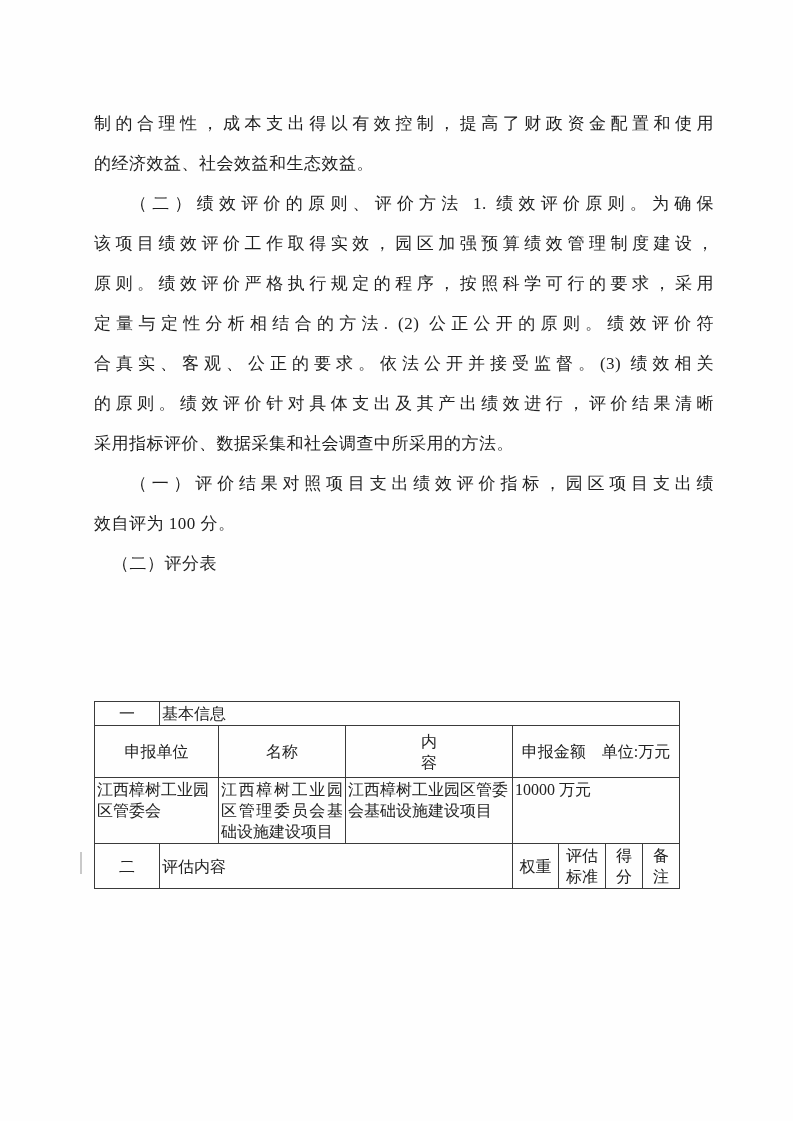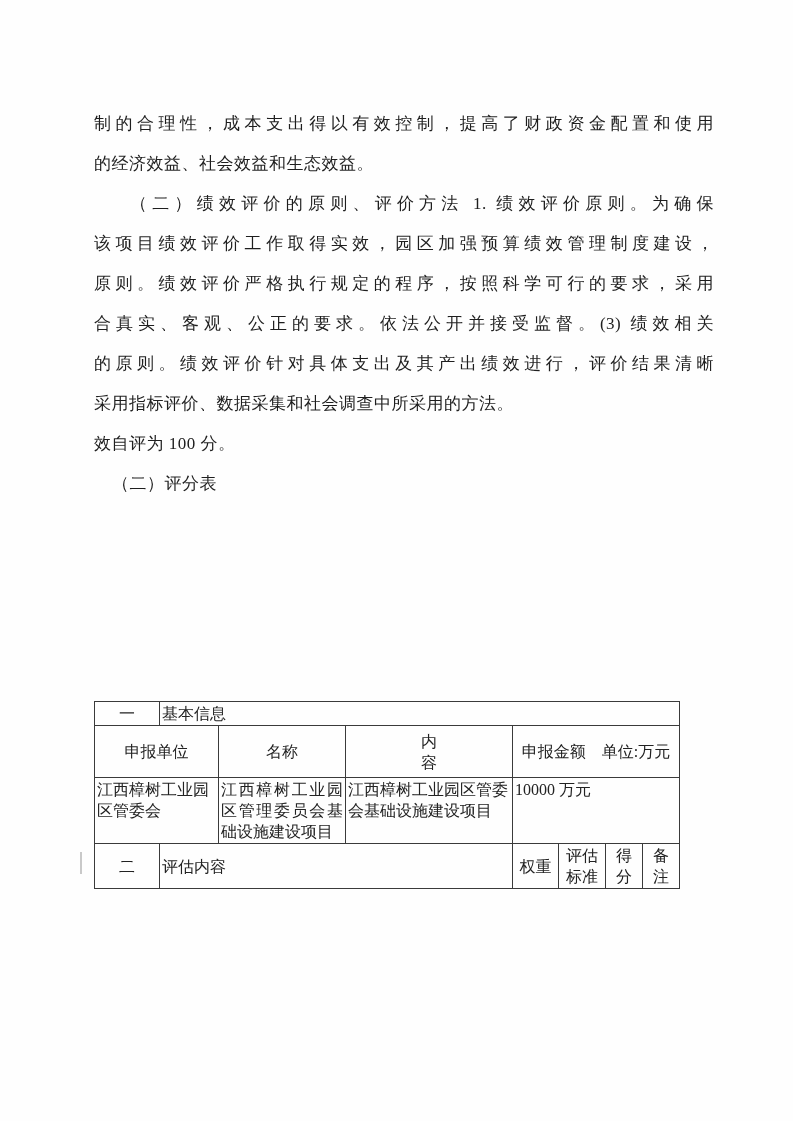--- a/index.html
+++ b/index.html
@@ -83,23 +83,25 @@
 <body>
 
 <div class="page">
 
   <div class="doc">
     <div class="line j">制的合理性，成本支出得以有效控制，提高了财政资金配置和使用</div>
     <div class="line p">的经济效益、社会效益和生态效益。</div>
     <div class="line j i2">（二）绩效评价的原则、评价方法 1. 绩效评价原则。为确保</div>
     <div class="line j">该项目绩效评价工作取得实效，园区加强预算绩效管理制度建设，</div>
     <div class="line j">原则。绩效评价严格执行规定的程序，按照科学可行的要求，采用</div>
+    <div class="line j">定量与定性分析相结合的方法. (2) 公正公开的原则。绩效评价符</div>
     <div class="line j">合真实、客观、公正的要求。依法公开并接受监督。(3) 绩效相关</div>
     <div class="line j">的原则。绩效评价针对具体支出及其产出绩效进行，评价结果清晰</div>
     <div class="line p">采用指标评价、数据采集和社会调查中所采用的方法。</div>
+    <div class="line j i2">（一）评价结果对照项目支出绩效评价指标，园区项目支出绩</div>
     <div class="line p">效自评为 100 分。</div>
     <div class="line p i1">（二）评分表</div>
   </div>
 
   <table class="score">
     <colgroup>
       <col style="width:65px">
       <col style="width:59px">
       <col style="width:127px">
       <col style="width:167px">

